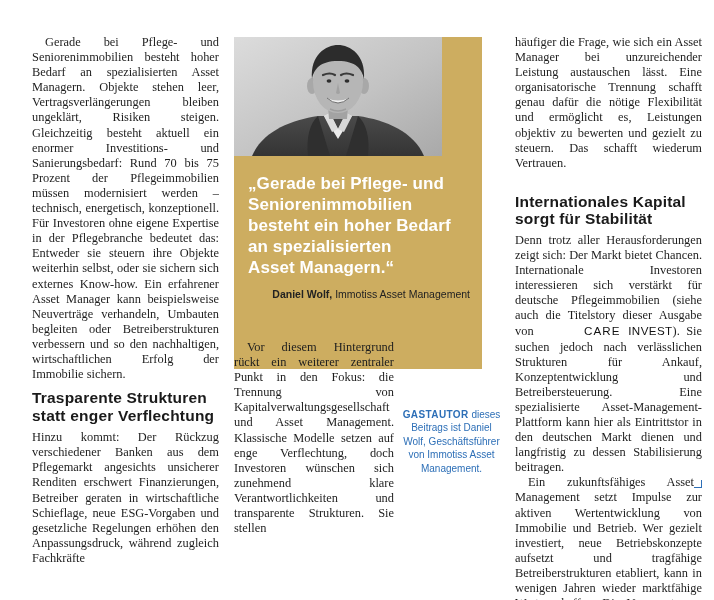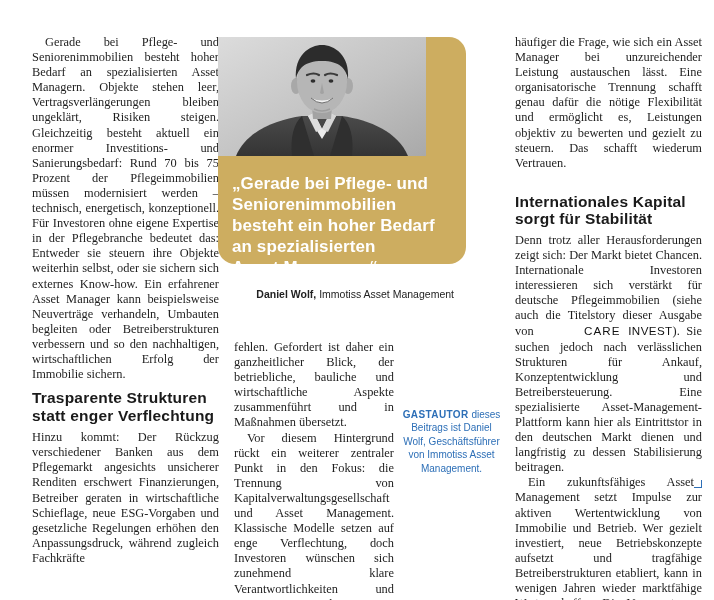--- a/index.html
+++ b/index.html
@@ -21,23 +21,22 @@
     letter-spacing:0.2px; white-space:pre-line; text-align:left;
     margin:7px 0 6px 0;
   }
   .col-left   { left:32px;  top:35px;  width:187px; }
   .col-mid    { left:234px; top:340px; width:160px; }
   .col-right  { left:515px; top:35px;  width:187px; }
   .col-right .section-heading { margin:22px 0 5px 0; }
 
   
   .quote-block {
-    position:absolute; left:218px; top:37px; width:248px; height:227px;
+    position:absolute; left:234px; top:37px; width:248px; height:332px;
     background:var(--gold, #CDAD60);
-    border-radius:17px;
   }
   .photo-frame { width:208px; height:119px; overflow:hidden; }
   .photo-frame svg { display:block; }
   .pull-quote {
     padding:17px 12px 0 14px;
     font-family:"Liberation Sans", sans-serif; font-weight:bold;
     font-size:17px; line-height:21px; color:#ffffff;
     white-space:pre-line; letter-spacing:0.1px;
   }
   .quote-attribution {
@@ -133,21 +132,20 @@
 Seniorenimmobilien
 besteht ein hoher Bedarf
 an spezialisierten
 Asset Managern.“</div>
     <div class="quote-attribution">
       <span class="att-name">Daniel Wolf,</span><span> Immotiss Asset Management</span>
     </div>
   </div>
 
   <div class="col col-mid body-text">
-    <p>fehlen. Gefordert ist daher ein ganzheitlicher Blick, der betriebliche, bauliche und wirtschaftliche Aspekte zusammenführt und in Maßnahmen übersetzt.</p>
     <p class="indent">Vor diesem Hintergrund rückt ein weiterer zentraler Punkt in den Fokus: die Trennung von Kapitalverwaltungsgesellschaft und Asset Management. Klassische Modelle setzen auf enge Verflechtung, doch Investoren wünschen sich zunehmend klare Verantwortlichkeiten und transparente Strukturen. Sie stellen</p>
   </div>
 
   <div class="guest-note">
     <span class="note-label">GASTAUTOR</span><span> dieses Beitrags ist Daniel Wolf, Geschäftsführer von Immotiss Asset Management.</span>
   </div>
 
   <div class="col col-right body-text">
     <p>häufiger die Frage, wie sich ein Asset Manager bei unzureichender Leistung austauschen lässt. Eine organisatorische Trennung schafft genau dafür die nötige Flexibilität und ermöglicht es, Leistungen objektiv zu bewerten und gezielt zu steuern. Das schafft wiederum Vertrauen.</p>
     <h2 class="section-heading">Internationales Kapital

